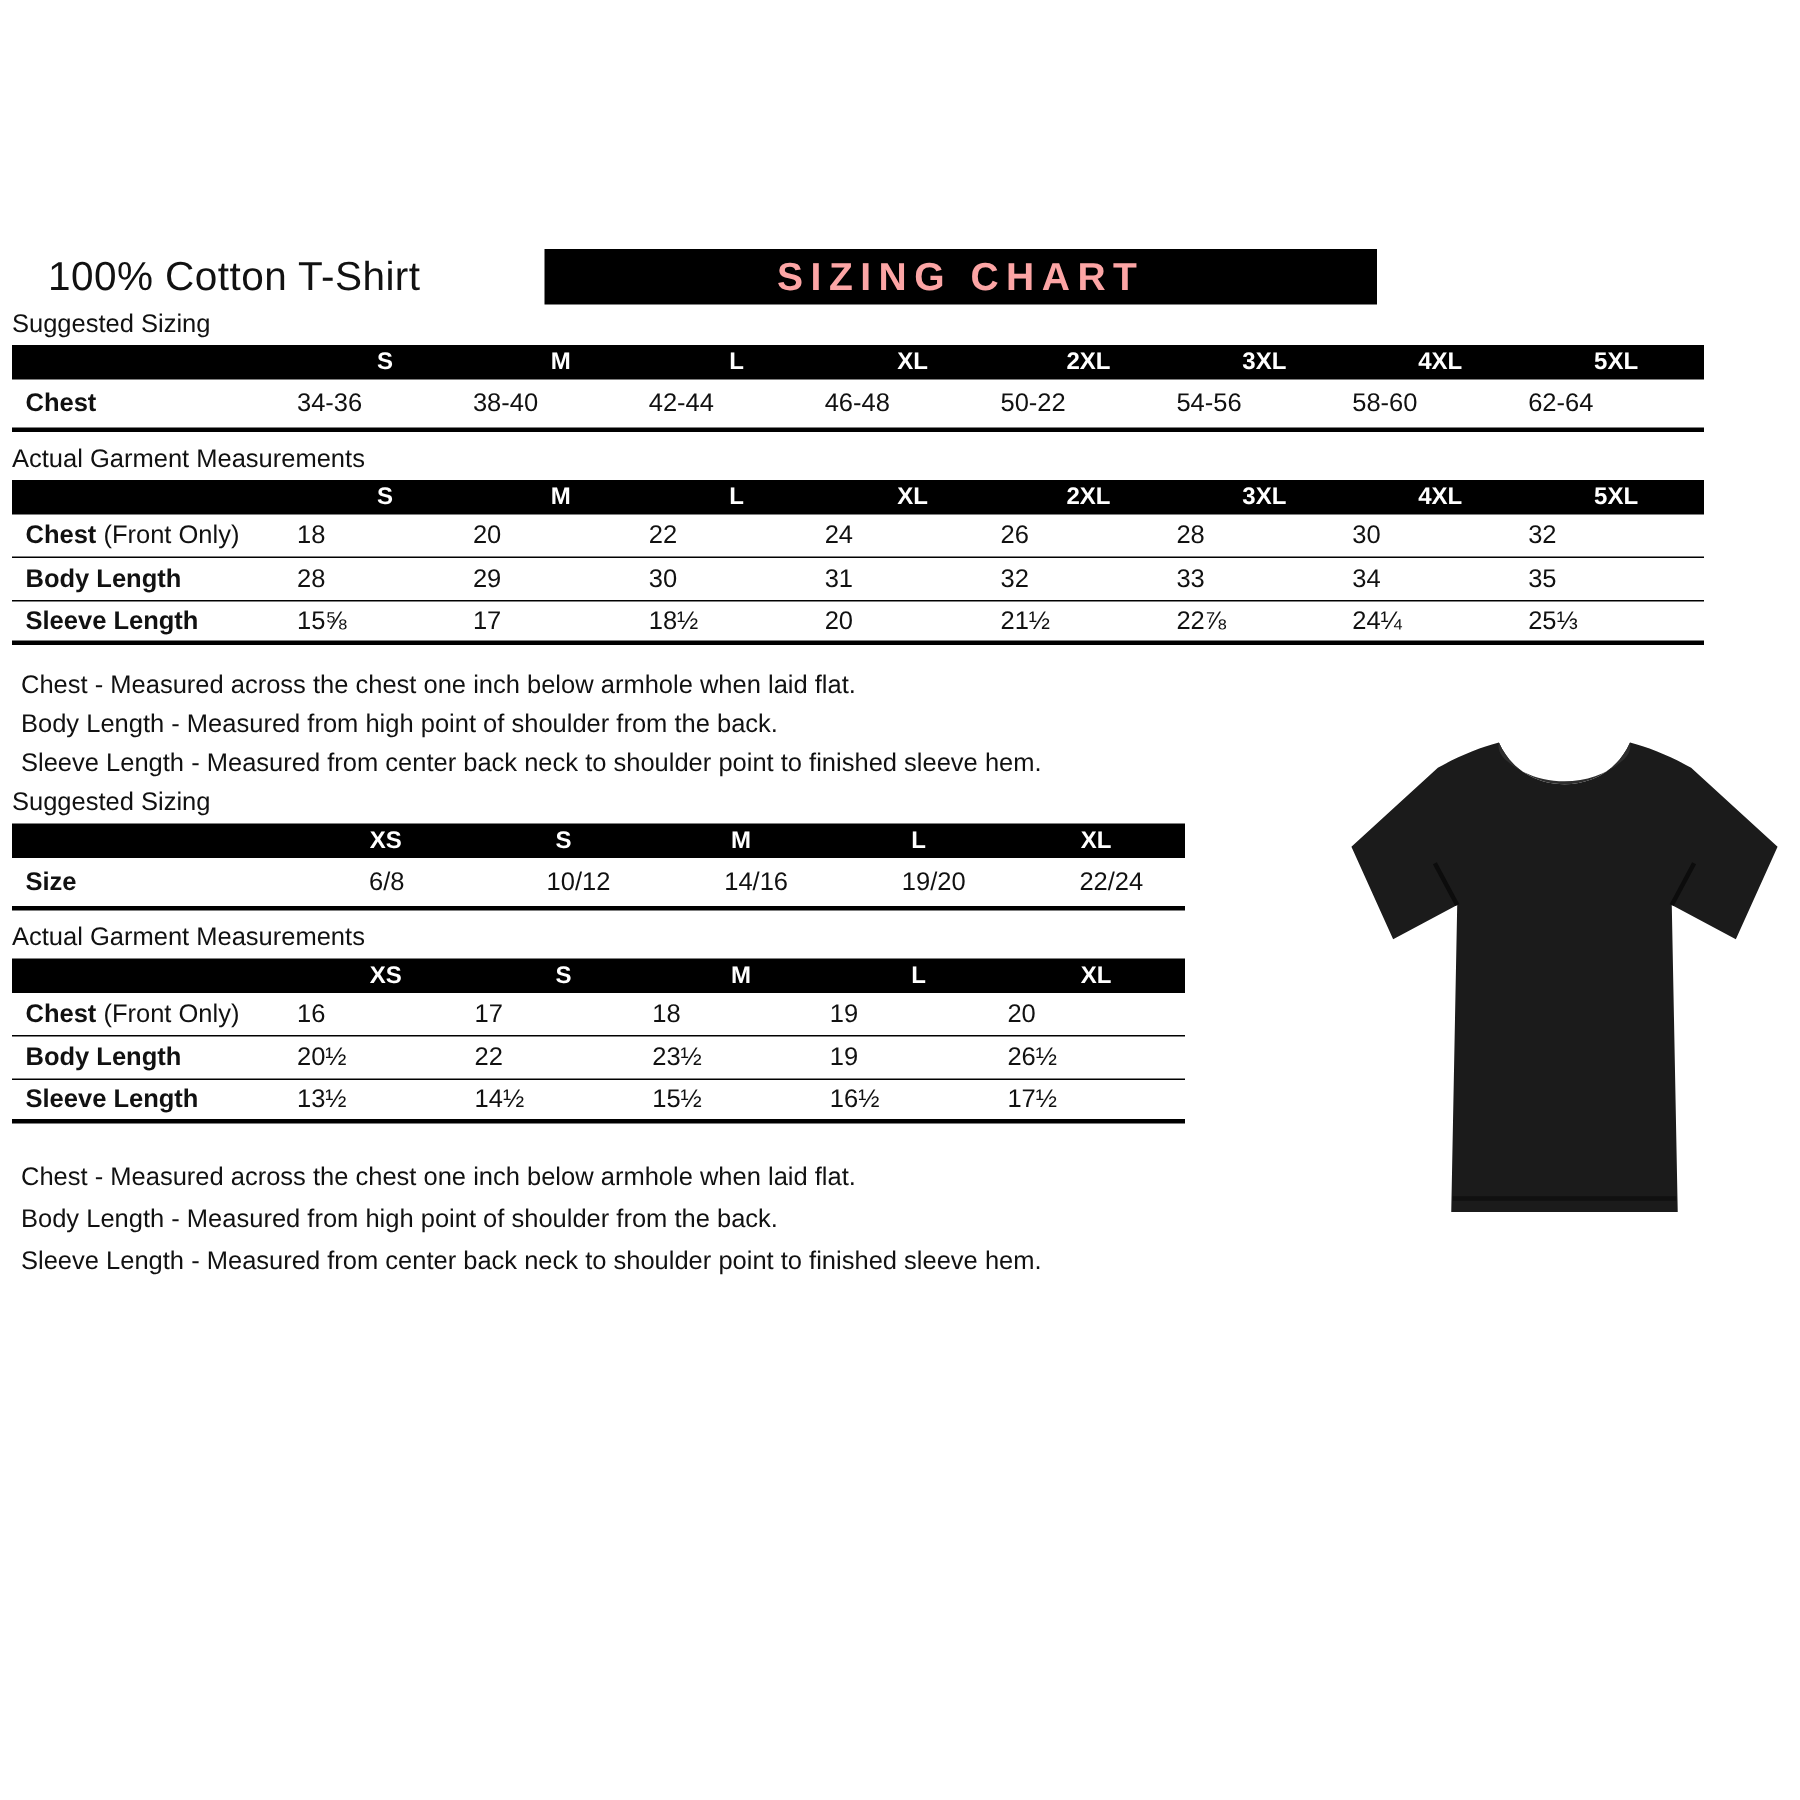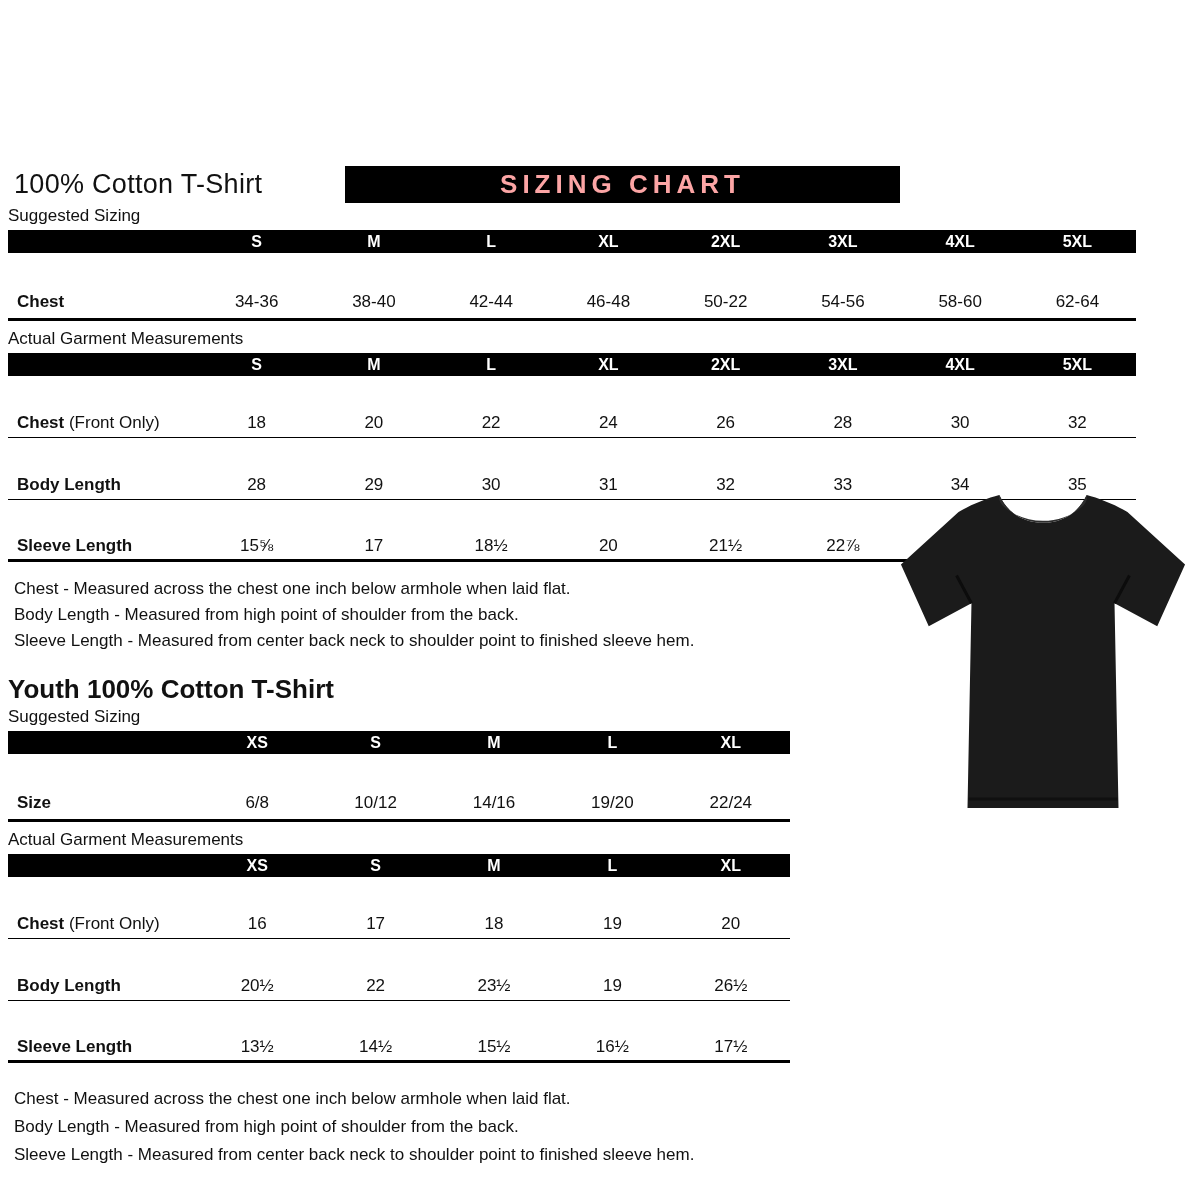--- a/index.html
+++ b/index.html
@@ -6,45 +6,45 @@
   html, body { width:1200px; height:1200px; }
   body {
     background:#ffffff;
     font-family:"Liberation Sans", sans-serif;
     color:#111111;
     position:relative;
     overflow:hidden;
   }
   .content { padding-left:8px; }
 
-  .header-row { display:flex; align-items:center; margin-top:166px; }
+  .header-row { display:flex; align-items:center; margin-top:166px;margin-left:18px; }
   .page-title { font-size:27px; font-weight:400; width:337px; padding-left:6px; letter-spacing:0.3px; }
   .banner {
     width:555px; height:37px;
     background:#000000; color:#fca5a5;
     display:flex; align-items:center; justify-content:center;
     font-weight:bold; font-size:26px; letter-spacing:5px;
   }
 
   .section-label { font-size:17px; margin-top:3px; }
   .mt16 { margin-top:8px; }
 
   .sizing-table { width:1128px; margin-top:4px; }
   .sizing-table.youth { width:782px; }
 
   .t-row { display:grid; align-items:center; }
   .t-head { background:#000000; color:#ffffff; height:23px; }
   .t-hcell { font-weight:bold; font-size:16px; text-align:center; }
-  .t-body { border-bottom:1px solid #000; font-size:17px;margin-top:33px; }
+  .t-body { border-bottom:1px solid #000; font-size:17px; }
   .t-body:last-child { border-bottom:3px solid #000; }
   .suggested .t-body { height:35px; }
   .actual .t-body { height:29px; }
   .t-label { padding-left:9px; font-size:17px; }
   .lab-bold { font-weight:bold; }
-  .t-vcell { text-align:center; }
+  .t-vcell { text-align:left; }
 
   .notes { margin-top:14px; padding-left:6px; }
   .notes.bottom { margin-top:22px; }
   .note { font-size:17px; line-height:26px; }
   .notes.bottom .note { line-height:28px; }
 
   .youth-title { font-size:26px; font-weight:bold; margin-top:20px; line-height:30px; }
 
   .shirt { position:absolute; left:893px; top:478px; width:298px; height:340px; }
 </style>
@@ -131,33 +131,32 @@
         <div class="t-cell t-vcell">25⅓</div>
       </div>
     </div>
 
   <div class="notes">
     <div class="note">Chest - Measured across the chest one inch below armhole when laid flat.</div>
     <div class="note">Body Length - Measured from high point of shoulder from the back.</div>
     <div class="note">Sleeve Length - Measured from center back neck to shoulder point to finished sleeve hem.</div>
   </div>
 
-  <div class="youth-title">Youth 100% Cotton T-Shirt</div>
 
   <div class="section-label">Suggested Sizing</div>
   <div class="sizing-table youth suggested">
       <div class="t-row t-head" style="grid-template-columns: 190px repeat(5, 1fr);">
         <div class="t-cell t-label"></div>
         <div class="t-cell t-hcell">XS</div>
         <div class="t-cell t-hcell">S</div>
         <div class="t-cell t-hcell">M</div>
         <div class="t-cell t-hcell">L</div>
         <div class="t-cell t-hcell">XL</div>
       </div>
-      <div class="t-row t-body" style="grid-template-columns: 190px repeat(5, 1fr);">
+      <div class="t-row t-body" style="grid-template-columns: 190px repeat(5, 1fr); gap: 48px;">
         <div class="t-cell t-label"><span class="lab-bold">Size</span></div>
         <div class="t-cell t-vcell">6/8</div>
         <div class="t-cell t-vcell">10/12</div>
         <div class="t-cell t-vcell">14/16</div>
         <div class="t-cell t-vcell">19/20</div>
         <div class="t-cell t-vcell">22/24</div>
       </div>
     </div>
 
   <div class="section-label mt16">Actual Garment Measurements</div>

